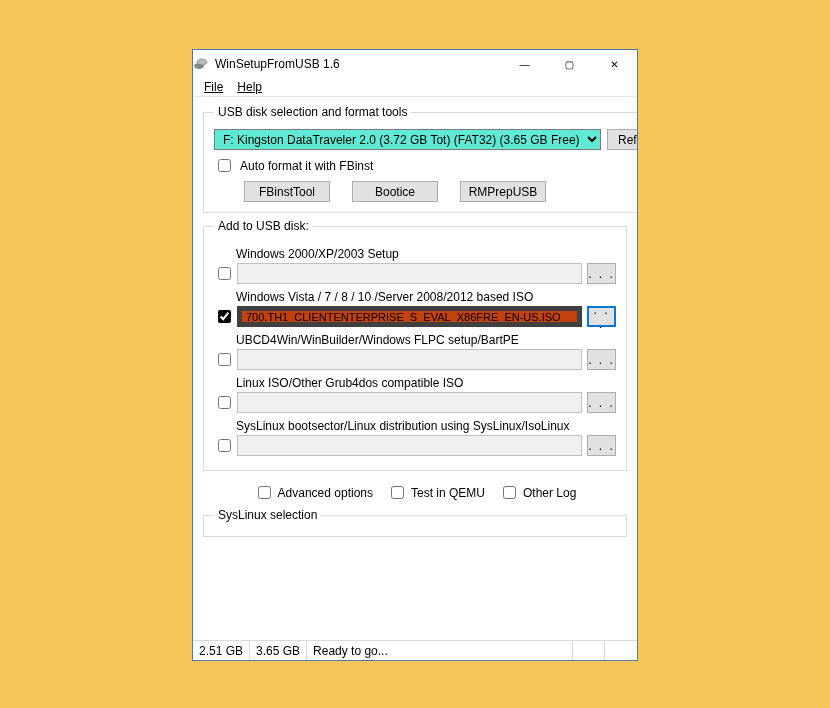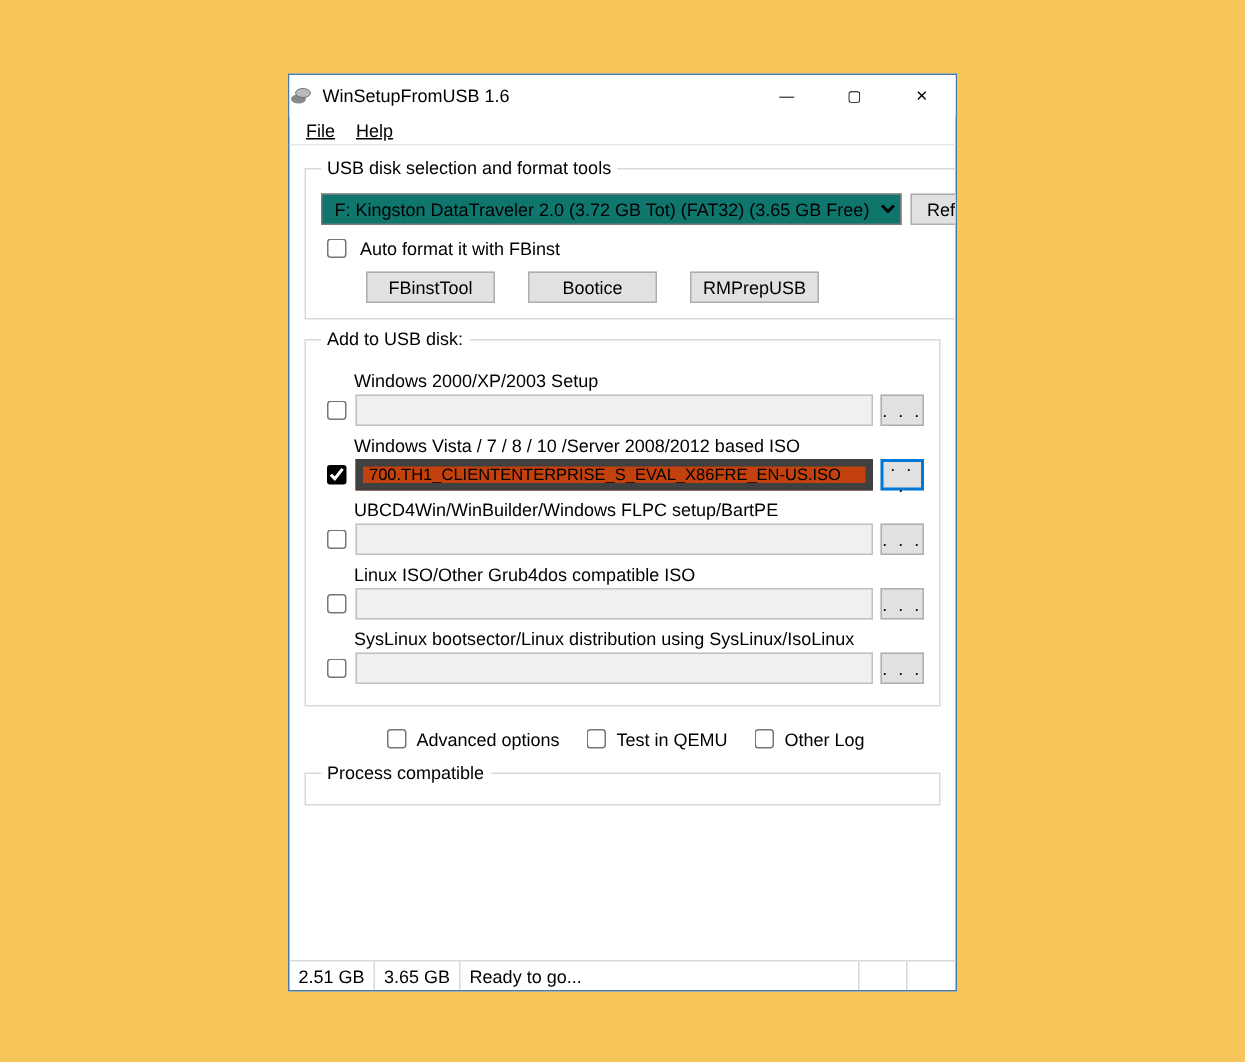--- a/index.html
+++ b/index.html
@@ -74,21 +74,21 @@
   fieldset.group > legend {
     padding: 0 4px;
     font-size: 12px;
   }
   .row { display: flex; align-items: center; gap: 6px; }
   .disk-row { margin-top: 2px; }
   select.combo {
     flex: 1;
     height: 21px;
     border: 1px solid #7a7a7a;
-    background: #0f766e;
+    background: #5eead4;
     font: inherit;
     padding: 0 4px;
   }
   .btn {
     height: 21px;
     padding: 0 10px;
     background: #e1e1e1;
     border: 1px solid #adadad;
     font: inherit;
     display: inline-flex;
@@ -252,21 +252,21 @@
           <input type="checkbox" class="check" style="">
           <span>Test in QEMU</span>
         </label>
       <label>
           <input type="checkbox" class="check" style="">
           <span>Other Log</span>
         </label>
     </div>
 
     <fieldset class="group" style="padding:4px 10px 10px 10px;">
-      <legend>Process compatible</legend>
+      <legend>SysLinux selection</legend>
     </fieldset>
 
     <div style="flex:1"></div>
   </div>
 
   <div class="statusbar">
     <div class="cell">2.51 GB</div>
     <div class="cell">3.65 GB</div>
     <div class="cell wide">Ready to go...</div>
     <div class="cell sm"></div>

